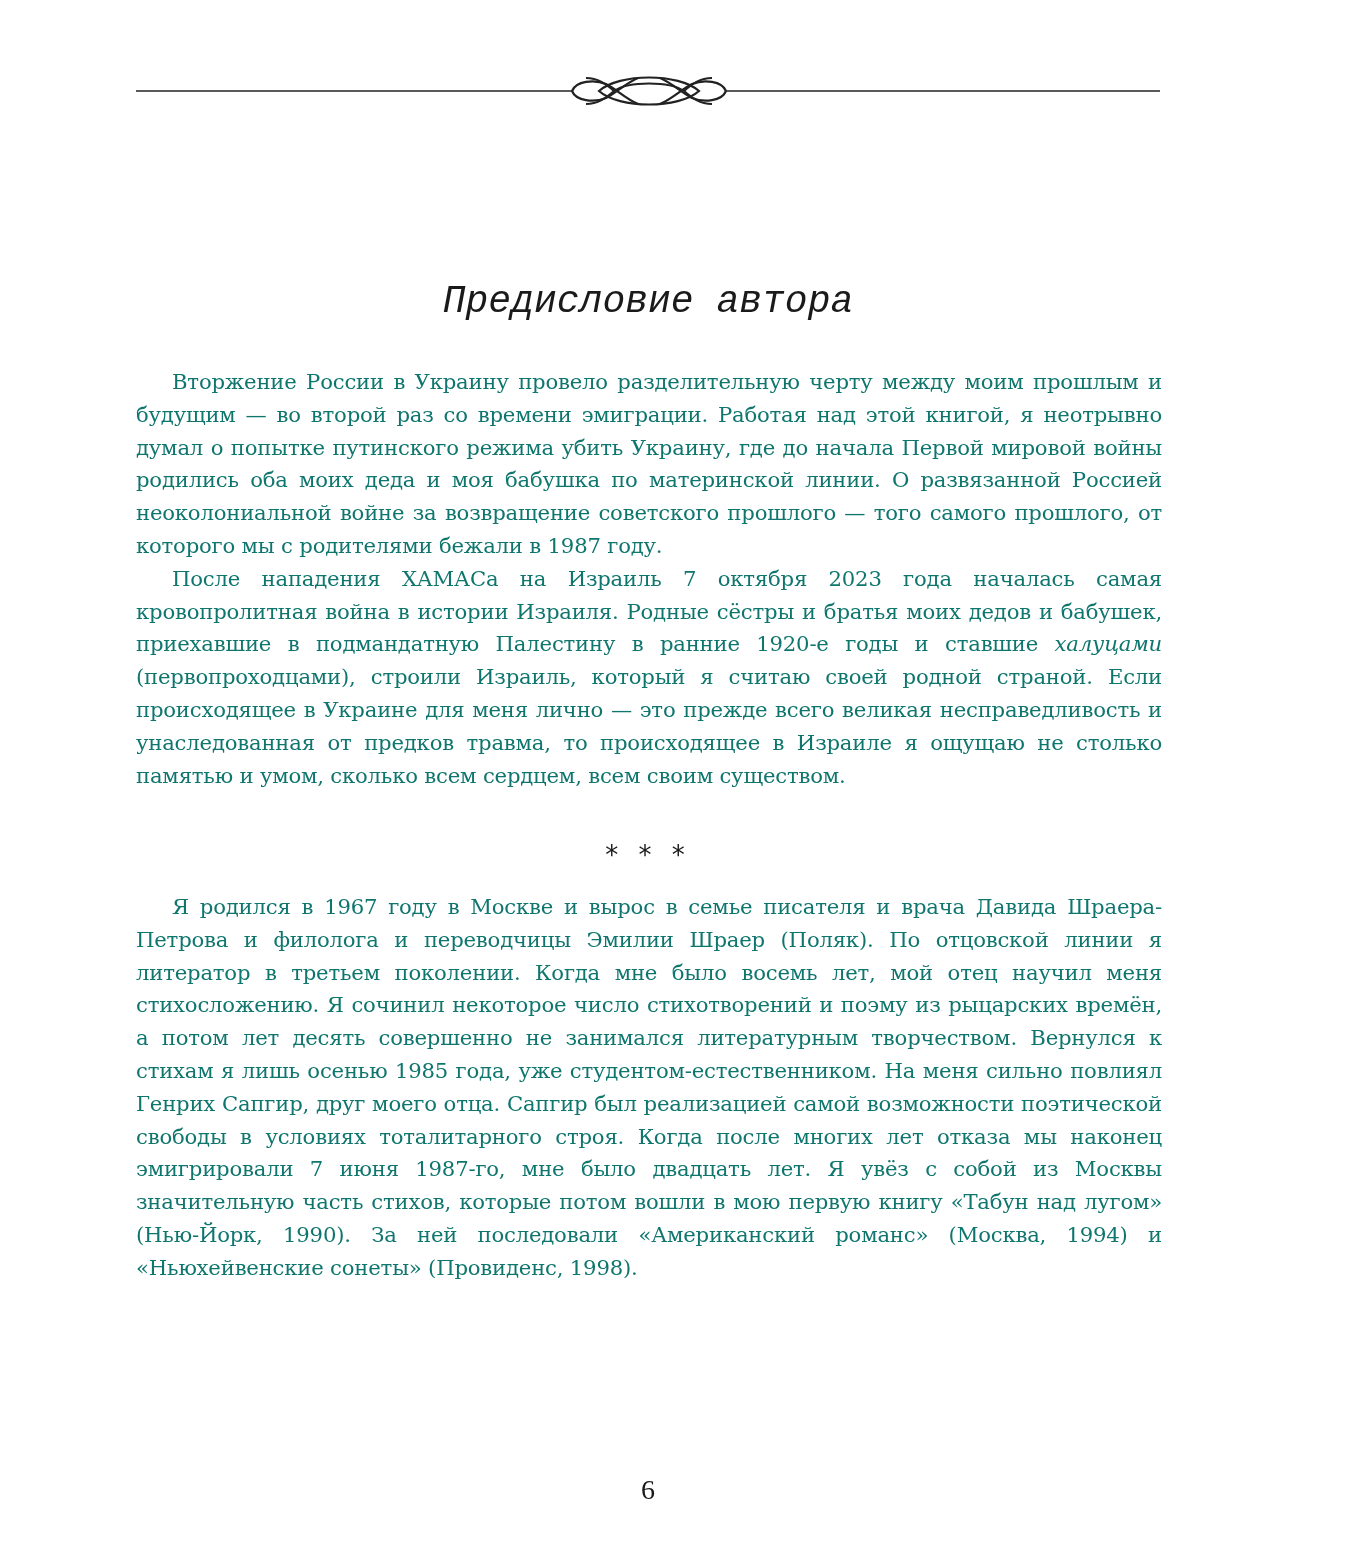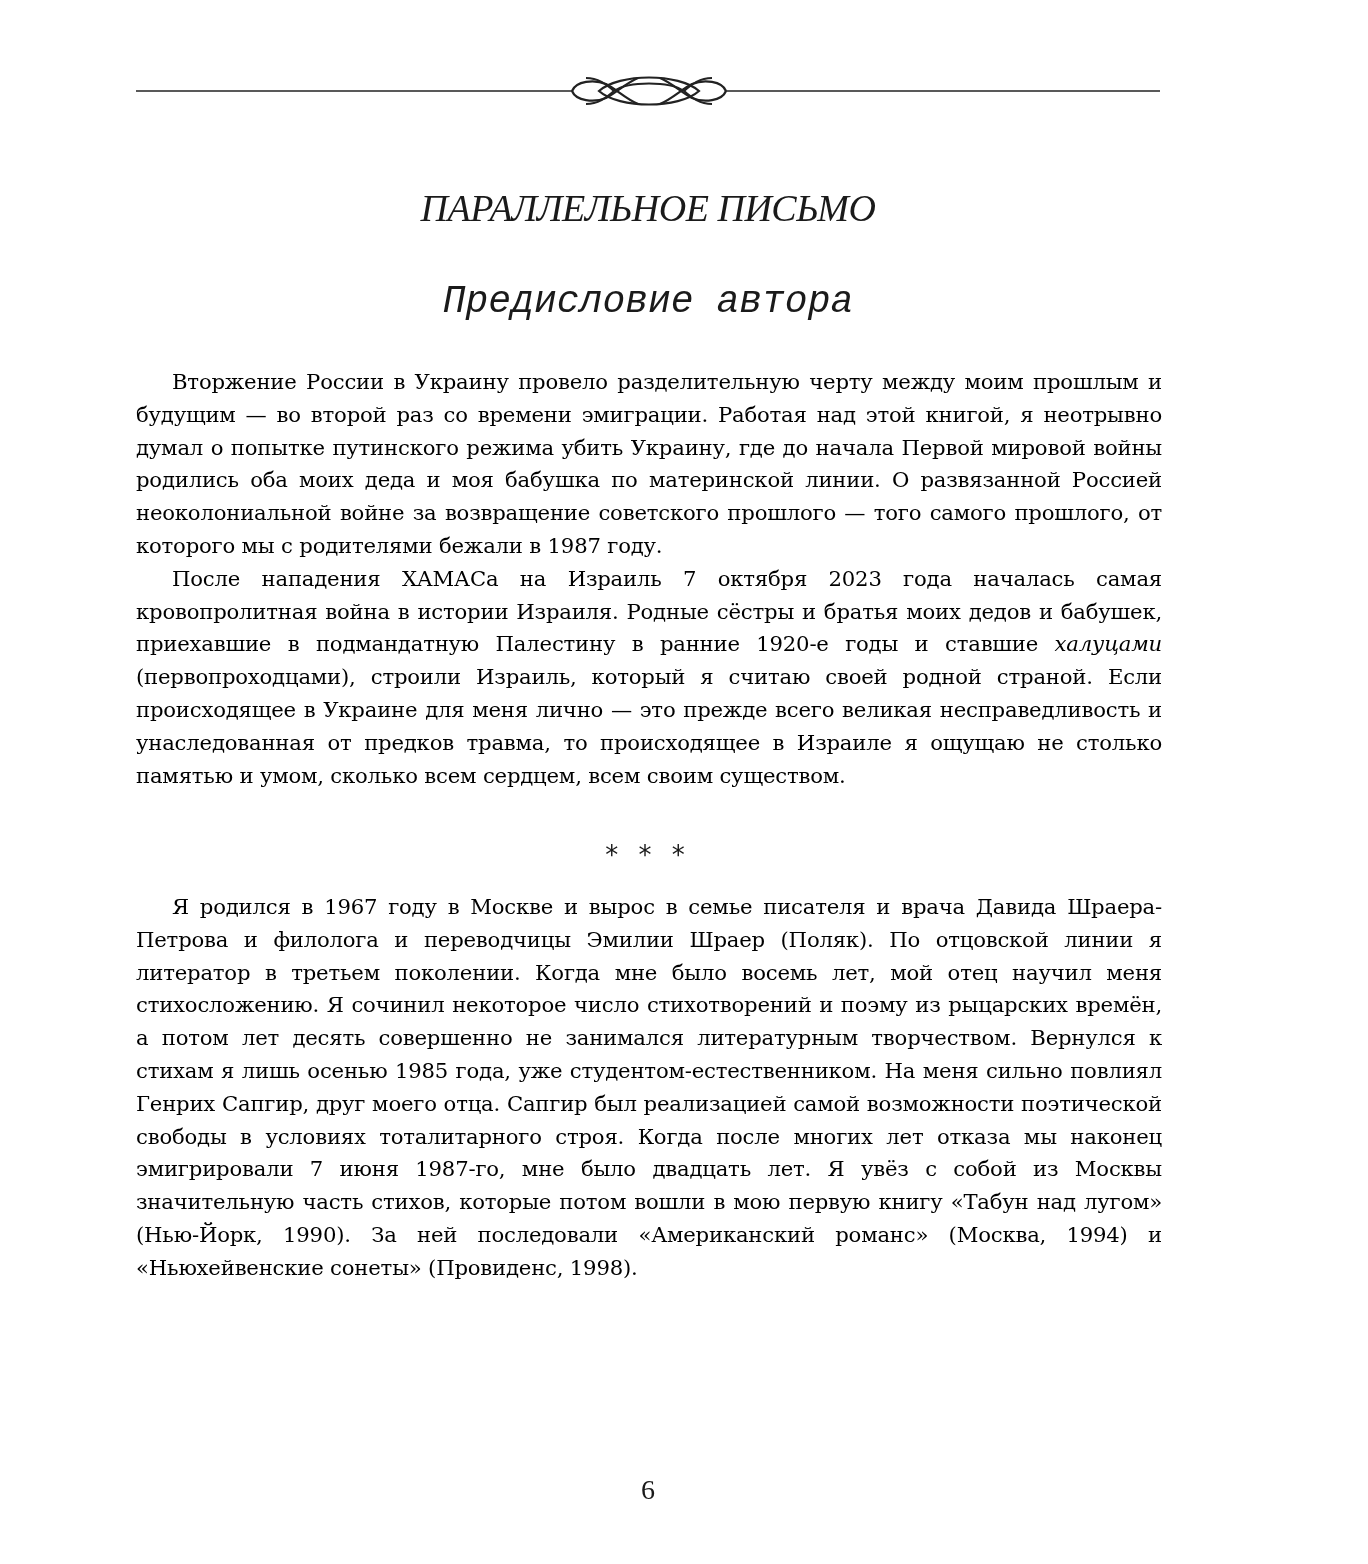--- a/index.html
+++ b/index.html
@@ -52,21 +52,21 @@
       font-family: Liberation Mono, monospace;
     }
     .body-text {
       position: absolute;
       left: 136px;
       width: 1026px;
       font-family: "DejaVu Serif", serif;
       font-size: 21.2px;
       line-height: 32.8px;
       text-align: justify;
-      color: #000000;
+      color: #0f766e;
       letter-spacing: -0.2px;
     }
     .body-text p {
       margin: 0;
       text-indent: 36px;
     }
     .section-1 { top: 366px; }
     .section-2 { top: 891px; }
     .asterisks {
       position: absolute;
@@ -111,21 +111,20 @@
         <path d="M450 34 C462 34, 470 28, 478 21"></path>
 
         <path d="M590 21 C586 11, 568 9, 556 14 C546 19, 536 29, 524 34"></path>
         <path d="M590 21 C586 31, 568 33, 556 28 C546 23, 536 13, 524 8"></path>
         <path d="M576 8 C564 8, 556 14, 548 21"></path>
         <path d="M576 34 C564 34, 556 28, 548 21"></path>
       </g>
     </svg>
   </div>
 
-  <h1 class="title title-main">ПАРАЛЛЕЛЬНОЕ ПИСЬМО</h1>
   <h2 class="title title-sub">Предисловие автора</h2>
 
   <div class="body-text section-1">
     <p>Вторжение России в Украину провело разделительную черту между моим прошлым и будущим — во второй раз со времени эмиграции. Работая над этой книгой, я неотрывно думал о попытке путинского режима убить Украину, где до начала Первой мировой войны родились оба моих деда и моя бабушка по материнской линии. О развязанной Россией неоколониальной войне за возвращение советского прошлого — того самого прошлого, от которого мы с родителями бежали в 1987 году.</p>
     <p><span>После нападения ХАМАСа на Израиль 7 октября 2023 года началась самая кровопролитная война в истории Израиля. Родные сёстры и братья моих дедов и бабушек, приехавшие в подмандатную Палестину в ранние 1920-е годы и ставшие </span><em>халуцами</em><span> (первопроходцами), строили Израиль, который я считаю своей родной страной. Если происходящее в Украине для меня лично — это прежде всего великая несправедливость  и унаследованная от предков травма, то происходящее в Израиле я ощущаю не столько памятью и умом, сколько всем сердцем, всем своим существом.</span></p>
   </div>
 
   <div class="asterisks">* * *</div>
 
   <div class="body-text section-2">

